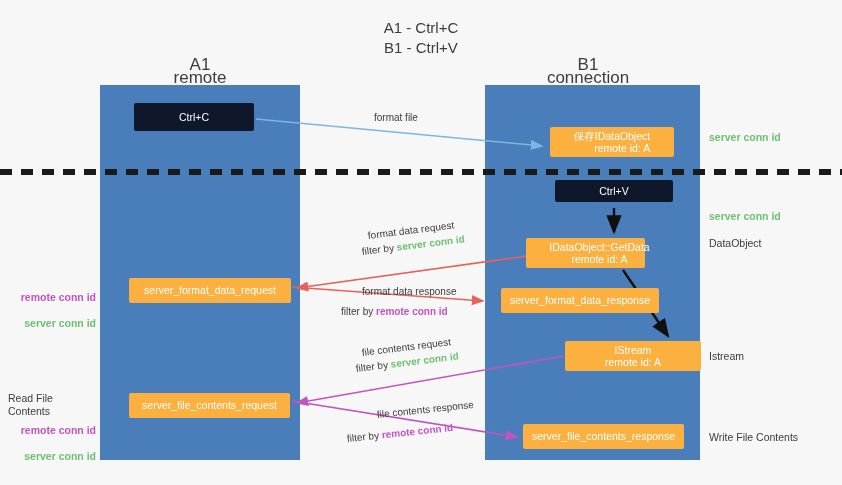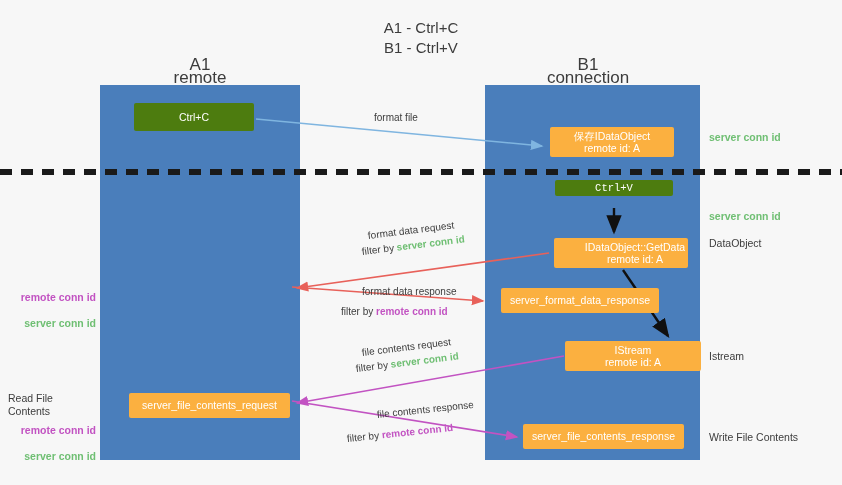--- a/index.html
+++ b/index.html
@@ -53,27 +53,27 @@
     flex-direction: column;
     align-items: center;
     justify-content: center;
     color: #ffffff;
     font-size: 10.5px;
     line-height: 12.5px;
     text-align: center;
     white-space: pre-line;
     box-sizing: border-box;
   }
-  .box-green { background: #4d7c0f; }
+  .box-green { background: #0f172a; }
   .box-orange { background: #fbb040; }
 
   #box-ctrl-c   { left: 134px; top: 103px; width: 120px; height: 28px; }
-  #box-ctrl-v   { left: 555px; top: 180px; width: 118px; height: 16px; font-family: Liberation Mono, monospace; }
-  #box-save-ido { left: 550px; top: 127px; width: 124px; height: 30px; }
-  #box-getdata  { left: 554px; top: 238px; width: 134px; height: 30px; padding-left: 28px; }
+  #box-ctrl-v   { left: 555px; top: 180px; width: 118px; height: 22px; }
+  #box-save-ido { left: 550px; top: 127px; width: 124px; height: 30px; text-align: right; }
+  #box-getdata  { left: 526px; top: 238px; width: 119px; height: 30px; padding-left: 28px; }
   #box-istream  { left: 565px; top: 341px; width: 136px; height: 30px; }
   #box-sfdreq   { left: 129px; top: 278px; width: 162px; height: 25px; }
   #box-sfdresp  { left: 489px; top: 288px; width: 158px; height: 25px; margin-left: 12px; }
   #box-sfcreq   { left: 129px; top: 393px; width: 161px; height: 25px; }
   #box-sfcresp  { left: 523px; top: 424px; width: 161px; height: 25px; }
 
   .side-label {
     position: absolute;
     font-size: 10.5px;
     line-height: 13px;
@@ -172,20 +172,21 @@
   <div id="box-ctrl-c" class="box box-green">Ctrl+C</div>
   <div id="box-ctrl-v" class="box box-green">Ctrl+V</div>
 
   <div id="box-save-ido" class="box box-orange">保存IDataObject
 remote id: A</div>
   <div id="box-getdata" class="box box-orange">IDataObject::GetData
 remote id: A</div>
   <div id="box-istream" class="box box-orange">IStream
 remote id: A</div>
 
+  <div id="box-sfdreq" class="box box-orange">server_format_data_request</div>
   <div id="box-sfdresp" class="box box-orange">server_format_data_response</div>
   <div id="box-sfcresp" class="box box-orange">server_file_contents_response</div>
   <div id="box-sfcreq" class="box box-orange">server_file_contents_request</div>
 
   <div id="el-format-list" class="edge-label">format file</div>
 
   <div id="el-fdreq" class="edge-label">format data request</div>
   <div id="el-fdreq2" class="edge-label"><span>filter by </span><span class="green-txt">server conn id</span></div>
 
   <div id="el-fdresp" class="edge-label">format data response</div>

